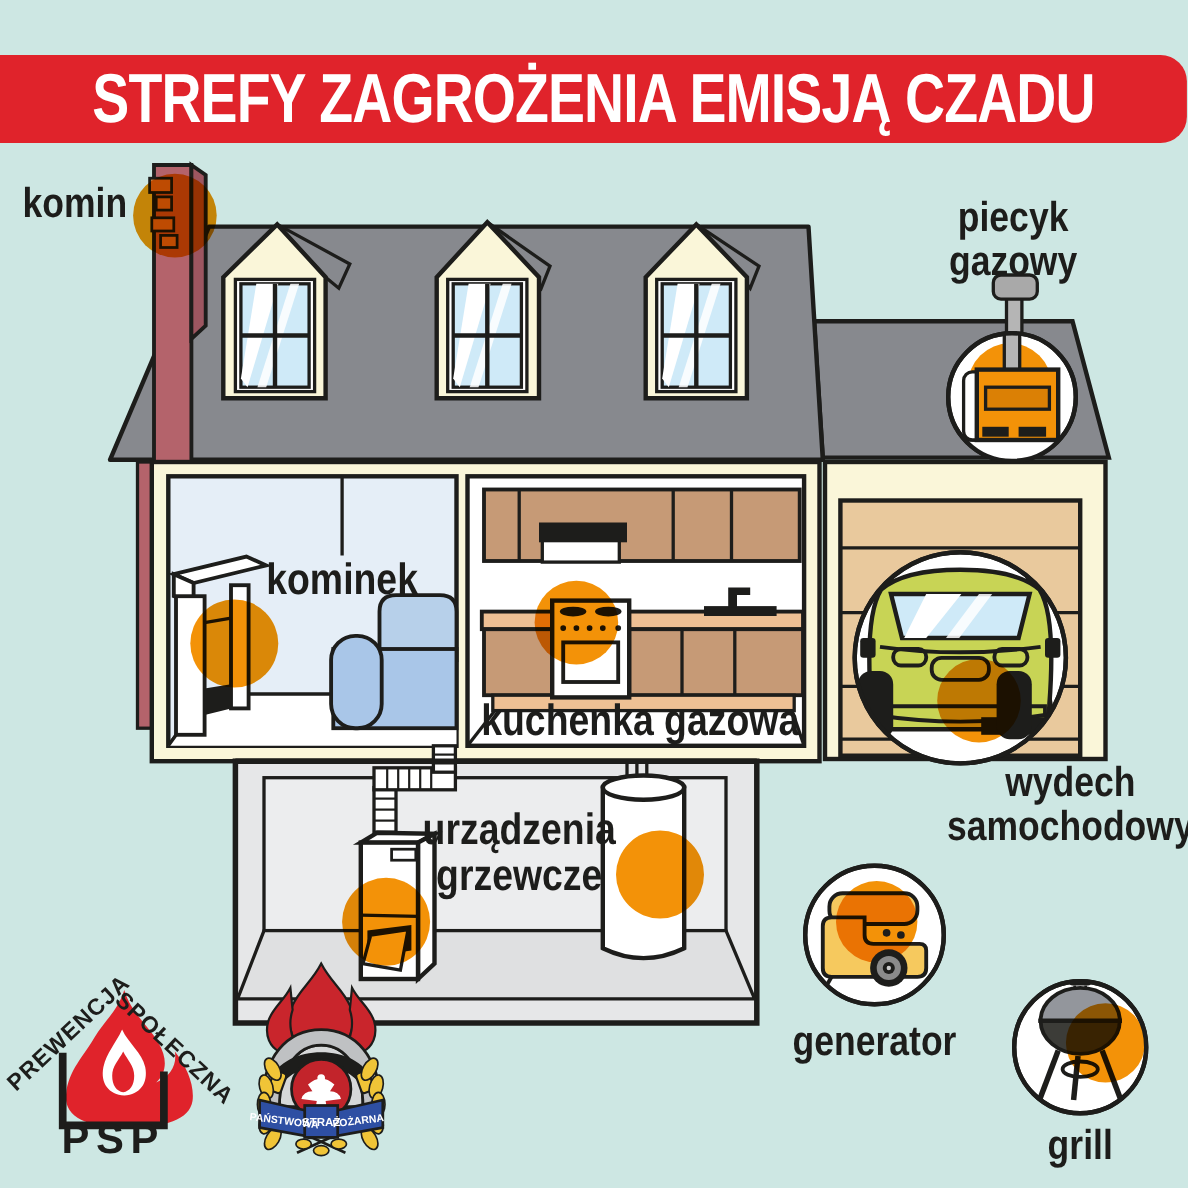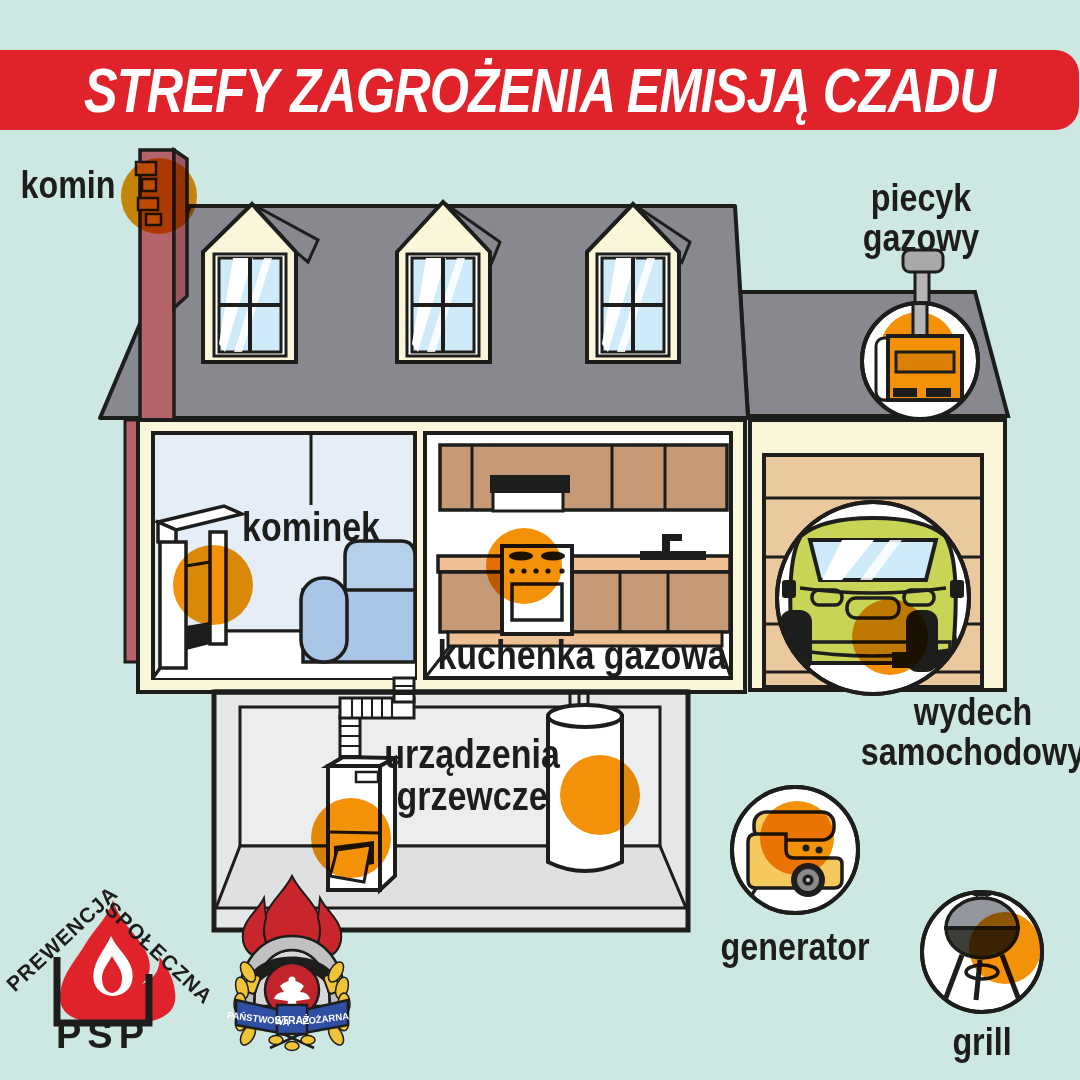--- a/index.html
+++ b/index.html
@@ -4,21 +4,21 @@
 <style>
   html,body{margin:0;padding:0;}
   body{font-family:"Liberation Sans", sans-serif; background:#888;}
   .stage{position:relative;width:1080px;height:1080px;overflow:hidden;
          background:var(--background,#cde7e3);}
   svg{position:absolute;left:0;top:0;}
   .o{stroke:var(--outline-black,#1d1d1b);}
   
   .banner{position:absolute;left:0;top:50px;width:1079px;height:80px;
           background:var(--banner-red,#e0232b);border-radius:0 24px 24px 0;
-          display:flex;align-items:center;justify-content:center;font-style:italic;}
+          display:flex;align-items:center;justify-content:center;}
   .banner-text{color:#ffffff;font-size:63px;font-weight:700;letter-spacing:-1px;
           white-space:nowrap;display:inline-block;transform:scaleX(0.80);}
   
   .lbl{position:absolute;font-weight:700;color:var(--outline-black,#1d1d1b);
        text-align:center;white-space:pre-line;line-height:1.06;
        transform:translateX(-50%) scaleX(0.85);transform-origin:center;}
   .f40{font-size:40px;} .f38{font-size:38px;}
   .svgtxt{font-family:"Liberation Sans", sans-serif;}
 </style>
 </head>

